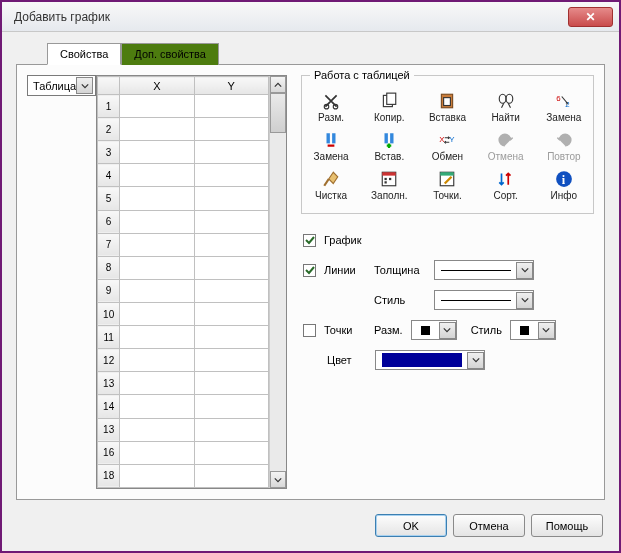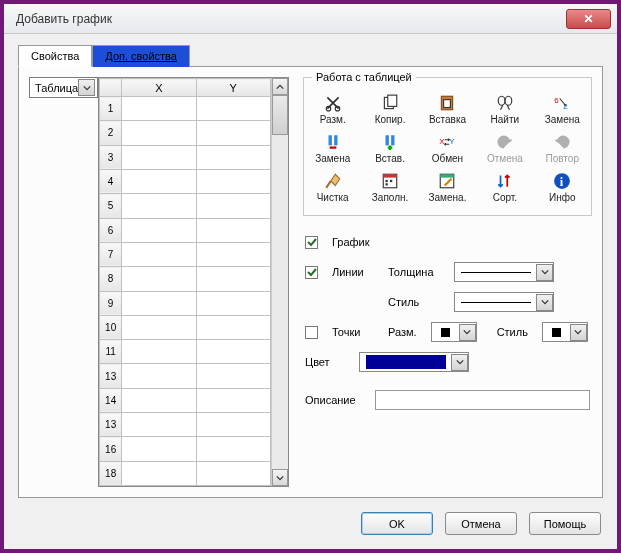--- a/index.html
+++ b/index.html
@@ -6,21 +6,21 @@
 body {
   font-family: Tahoma, "Segoe UI", sans-serif;
   font-size: 11px;
   background: #fff;
   width: 621px;
   height: 553px;
 }
 .window {
   width: 621px;
   height: 553px;
-  border: 4px solid #701a75;
+  border: 2px solid #701a75;
   background: #f0f0f0;
   display: flex;
   flex-direction: column;
   box-shadow: 0 3px 8px rgba(0,0,0,0.3);
 }
 .titlebar {
   height: 30px;
   background: linear-gradient(to bottom, #f8f8f8, #e6e9ee);
   display: flex;
   align-items: center;
@@ -50,22 +50,23 @@
   background: #f4f4f4;
   font-size: 11px;
   position: relative;
   top: 1px;
   cursor: pointer;
 }
 .tab.active {
   background: #fff;
   border-bottom: 1px solid #fff;
   z-index: 2;
-}
-.tab:not(.active) { background: #1d4ed8; text-decoration: underline; }
+  margin-left: 31px;
+}
+.tab:not(.active) { background: #4d7c0f; }
 .content {
   flex: 1;
   margin: 0 14px 6px;
   border: 1px solid #999;
   background: #fcfcfc;
   display: flex;
   padding: 10px;
   gap: 14px;
 }
 .left-col { width: 260px; display:flex; flex-direction:row; }
@@ -140,31 +141,31 @@
   display:flex; flex-direction:column; align-items:center; gap:2px;
   cursor:pointer;
   padding:2px 0;
 }
 .tbtn .icn {
   width:18px;height:18px;display:flex;align-items:center;justify-content:center;
 }
 .tbtn .lbl { font-size:10px; color:#222; white-space:nowrap;}
 .tbtn.disabled .lbl { color:#9b9b9b; }
 .tbtn.disabled .icn svg * { stroke:#b0b0b0 !important; fill:#b0b0b0 !important;}
-.form-row { display:flex; align-items:center; gap:14px; min-height:24px;}
+.form-row { display:flex; align-items:center; gap:8px; min-height:24px;}
 .form-row label { font-size:11px; }
 .chk { width:13px;height:13px;border:1px solid #777;background:#fff;display:inline-flex;align-items:center;justify-content:center;}
 .chk.checked svg{width:10px;height:10px;}
 .combo {
   display:inline-flex;align-items:center;
   border:1px solid #888;background:#fff;height:20px;
 }
 .combo .cval{flex:1;padding:0 4px;display:flex;align-items:center;justify-content:center;}
 .btnbar {
-  display:flex; justify-content:flex-end; gap:12px;
+  display:flex; justify-content:flex-end; gap:6px;
   padding: 8px 16px 14px;
 }
 .btn {
   min-width:72px; height:23px;
   background: linear-gradient(to bottom,#fdfdfd,#e4e4e4);
   border:1px solid #8a8a8a; border-radius:3px;
   font-size:11px; cursor:pointer;
 }
 .btn.default { border:1px solid #3c7fb1; box-shadow:0 0 0 1px #a7d1f0 inset;}
 input[type=text]{
@@ -257,20 +258,25 @@
                 <td></td>
                 <td></td>
               </tr>
               <tr>
                 <td class="rownum">10</td>
                 <td></td>
                 <td></td>
               </tr>
               <tr>
                 <td class="rownum">11</td>
+                <td></td>
+                <td></td>
+              </tr>
+              <tr>
+                <td class="rownum">12</td>
                 <td></td>
                 <td></td>
               </tr>
               <tr>
                 <td class="rownum">13</td>
                 <td></td>
                 <td></td>
               </tr>
               <tr>
                 <td class="rownum">14</td>
@@ -442,21 +448,21 @@
                 <div class="lbl">Заполн.</div>
               </div>
               <div class="tbtn">
                 <div class="icn">
                   <svg viewBox="0 0 16 16">
                     <rect x="2" y="2" width="12" height="12" fill="#fff" stroke="#333"></rect>
                     <rect x="2" y="2" width="12" height="3" fill="#3a7"></rect>
                     <path d="M12 6 L6 12" stroke="#c80" stroke-width="2"></path>
                   </svg>
                 </div>
-                <div class="lbl">Замена.</div>
+                <div class="lbl">Точки.</div>
               </div>
               <div class="tbtn">
                 <div class="icn">
                   <svg viewBox="0 0 16 16">
                     <path d="M4 3 L4 13 M2 11 L4 13 L6 11" stroke="#06c" stroke-width="1.5" fill="none"></path>
                     <path d="M10 3 L10 13 M8 5 L10 3 L12 5" stroke="#c00" stroke-width="1.5" fill="none"></path>
                   </svg>
                 </div>
                 <div class="lbl">Сорт.</div>
               </div>
@@ -540,37 +546,33 @@
               </span>
             <div class="dd-arrow">
                 <svg viewBox="0 0 10 10">
                   <path d="M1 3 L5 7 L9 3" fill="none" stroke="#333" stroke-width="1.5"></path>
                 </svg>
               </div>
           </div>
         </div>
 
         <div class="form-row">
-          <label style="width:40px;">Цвет</label>
+          <label style="width:40px;margin-left:24px;">Цвет</label>
           <div class="combo" style="width:110px;">
             <span class="cval">
                 <span id="color-swatch" style="width: 80px; height: 14px; display: inline-block; background: rgb(0, 0, 153);"></span>
               </span>
             <div class="dd-arrow">
                 <svg viewBox="0 0 10 10">
                   <path d="M1 3 L5 7 L9 3" fill="none" stroke="#333" stroke-width="1.5"></path>
                 </svg>
               </div>
           </div>
         </div>
 
-        <div class="form-row" style="margin-top:8px;">
-          <label style="width:56px;">Описание</label>
-          <input type="text" style="flex: 1 1 0%;" value="">
-        </div>
       </div>
 
     </div>
 
   </div>
 
   <div class="btnbar">
     <button class="btn default">OK</button>
     <button class="btn">Отмена</button>
     <button class="btn">Помощь</button>

